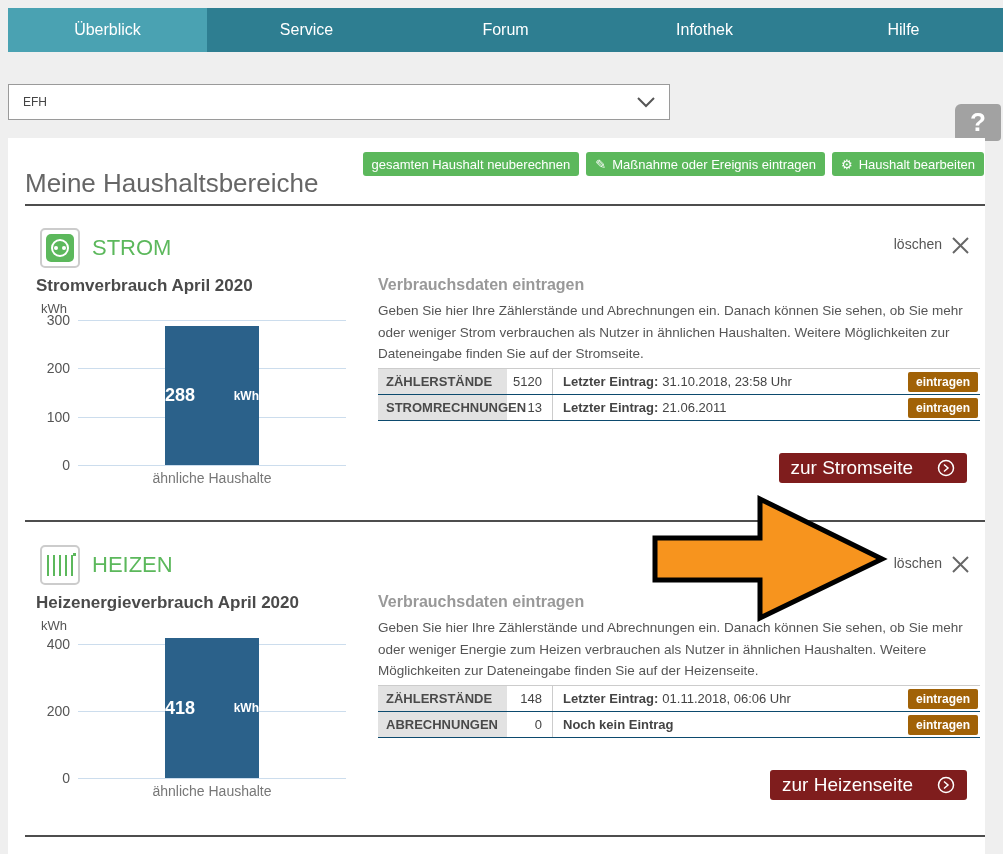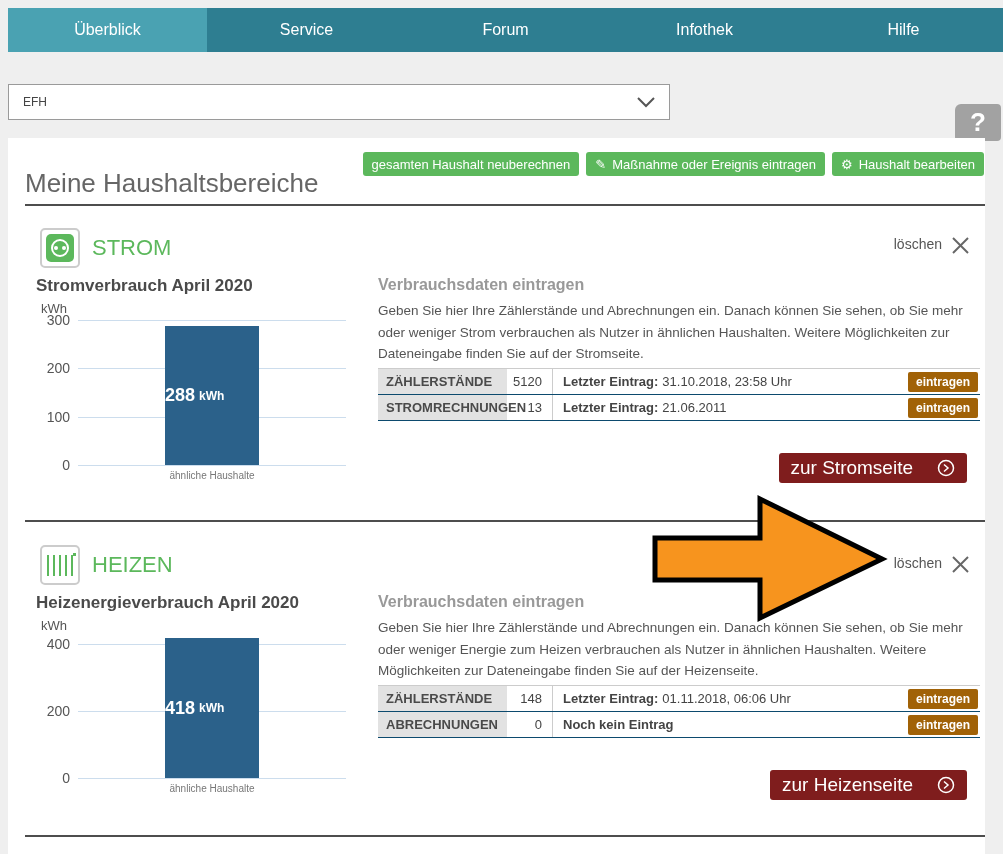--- a/index.html
+++ b/index.html
@@ -84,25 +84,25 @@
   .chart { position:absolute; left:36px; top:48px; width:330px; height:240px; }
   .chart .c-title { font-size:17px; font-weight:bold; color:#4a4a4a; }
   .chart .c-ylabel { position:absolute; left:5px; top:25px; font-size:13px; color:#555; }
   .plot { position:absolute; left:42px; width:268px; }
   .chart1 .plot { top:44px; height:145px; }
   .chart2 .plot { top:36px; height:149px; }
   .gridline { position:absolute; left:0; width:100%; border-top:1px solid #ccdded; }
   .ytick { position:absolute; left:0; width:34px; text-align:right; font-size:14px; color:#555; line-height:16px; }
   .bar {
     position:absolute; left:87px; bottom:0; width:94px; background:#2b618a;
-    display:flex; align-items:center; justify-content:flex-start; gap:4px;
+    display:flex; align-items:center; justify-content:space-between; gap:4px;
   }
   .bar .v { color:#fff; font-size:18px; font-weight:bold; }
   .bar .u { color:#fff; font-size:12px; font-weight:bold; }
-  .xcat { position:absolute; left:42px; width:268px; text-align:center; font-size:10px; color:#777; }
+  .xcat { position:absolute; left:42px; width:268px; text-align:center; font-size:14px; color:#777; }
   .chart1 .xcat { top:194px; } .chart2 .xcat { top:190px; }
   
   .panel-heading { position:absolute; left:378px; top:48px; font-size:16px; color:#999;font-weight:bold; }
   .panel-desc {
     position:absolute; left:378px; top:72px; width:600px;
     font-size:13.5px; line-height:1.6; color:#555;
   }
   .data-table {
     position:absolute; left:378px; top:140px; width:602px;
     border-top:1px solid #ccc;

